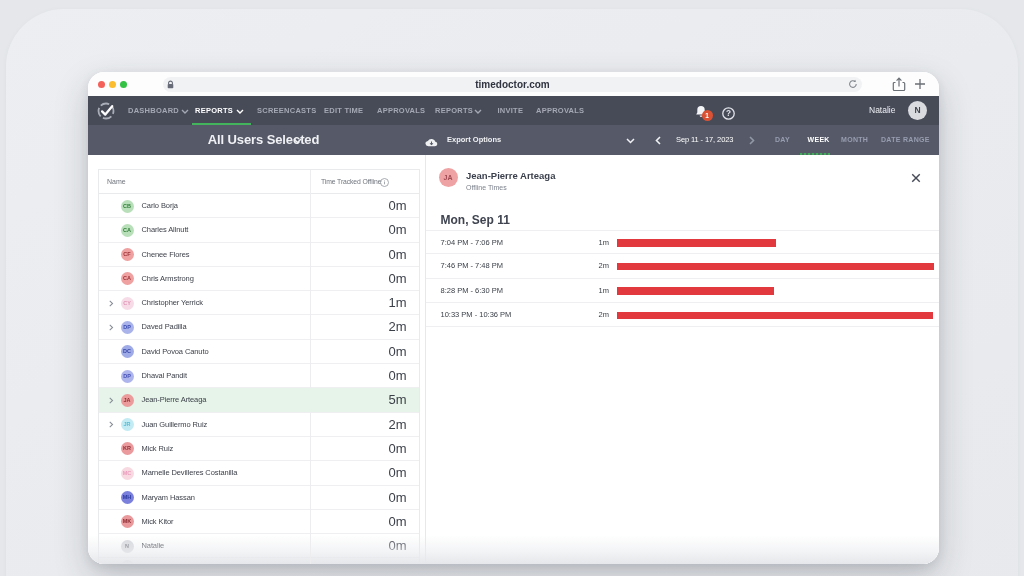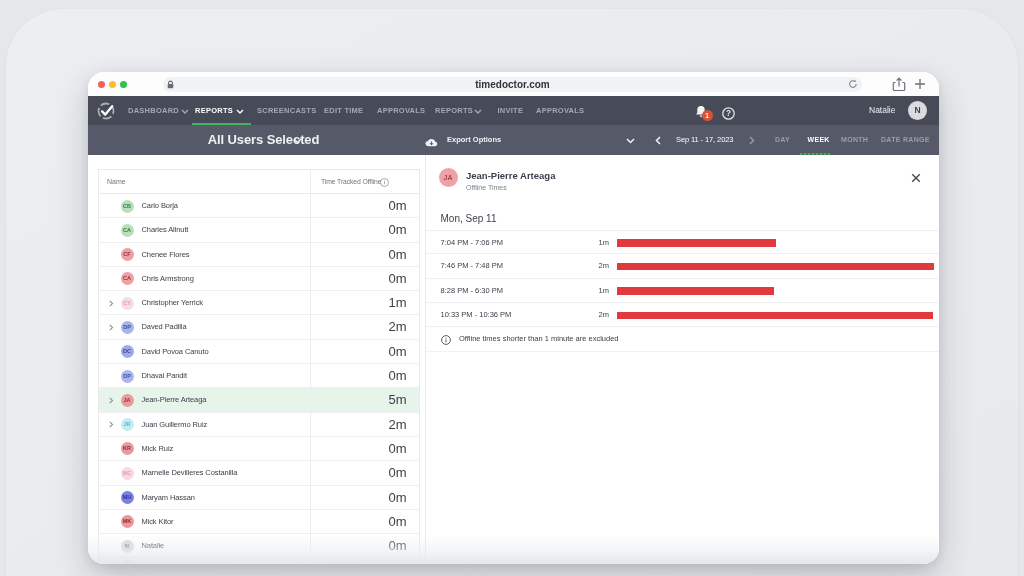--- a/index.html
+++ b/index.html
@@ -239,44 +239,37 @@
       <div class="coldiv" style="top:0;height:396px"></div>
       <div class="abs" style="left:21.5px;top:389.5px;width:13px;height:13px;border-radius:50%;background:#ccced3"></div>
     </div>
     <div class="rpanel">
       <div class="abs" style="left:12.5px;top:12.5px;width:19px;height:19px;border-radius:50%;background:#efa2a3;color:#a04a52;font-size:7px;font-weight:bold;text-align:center;line-height:19px">JA</div>
       <div class="abs" style="left:40px;top:15px;font-size:9.5px;font-weight:bold;color:#3a3f4c">Jean-Pierre Arteaga</div>
       <div class="abs" style="left:40px;top:28.5px;font-size:7px;color:#7d828c">Offline Times</div>
       <svg class="abs" style="left:485px;top:17.5px" width="10" height="10" viewBox="0 0 12 12">
           <path d="M1.5 1.5l9 9M10.5 1.5l-9 9" stroke="#474b58" stroke-width="1.7"></path>
         </svg>
-      <div class="abs" style="left:14.5px;top:58px;font-size:10px;font-weight:normal;color:#3f4450">Mon, Sep 11</div>
+      <div class="abs" style="left:14.5px;top:58px;font-size:12px;font-weight:bold;color:#3f4450">Mon, Sep 11</div>
       <div class="crow" style="top:74.8px;border-top:1px solid #efeff1">
         <div class="ct">7:04 PM - 7:06 PM</div>
           <div class="cd">1m</div>
           <div class="bar" style="width:159px"></div>
       </div>
       <div class="crow" style="top:99.2px">
         <div class="ct">7:46 PM - 7:48 PM</div>
           <div class="cd">2m</div>
           <div class="bar" style="width:317px"></div>
       </div>
       <div class="crow" style="top:123.6px">
         <div class="ct">8:28 PM - 6:30 PM</div>
           <div class="cd">1m</div>
           <div class="bar" style="width:157px"></div>
       </div>
       <div class="crow" style="top:148px">
         <div class="ct">10:33 PM - 10:36 PM</div>
           <div class="cd">2m</div>
           <div class="bar" style="width:316px"></div>
       </div>
-      <div class="crow" style="top:172.4px;border-bottom:1px solid #f2f2f4">
-        <svg class="abs" style="left:14.5px;top:7.5px" width="10" height="10" viewBox="0 0 10 10">
-            <circle cx="5" cy="5" r="4.4" fill="none" stroke="#565b64" stroke-width="1"></circle>
-            <path d="M5 4.4v3M5 2.6v1" stroke="#565b64" stroke-width="1"></path>
-          </svg>
-        <div class="ct" style="left:33px;font-size:7.5px">Offline times shorter than 1 minute are excluded</div>
-      </div>
     </div>
     <div class="fade"></div>
   </div>
 </div>
 
 </body></html>

